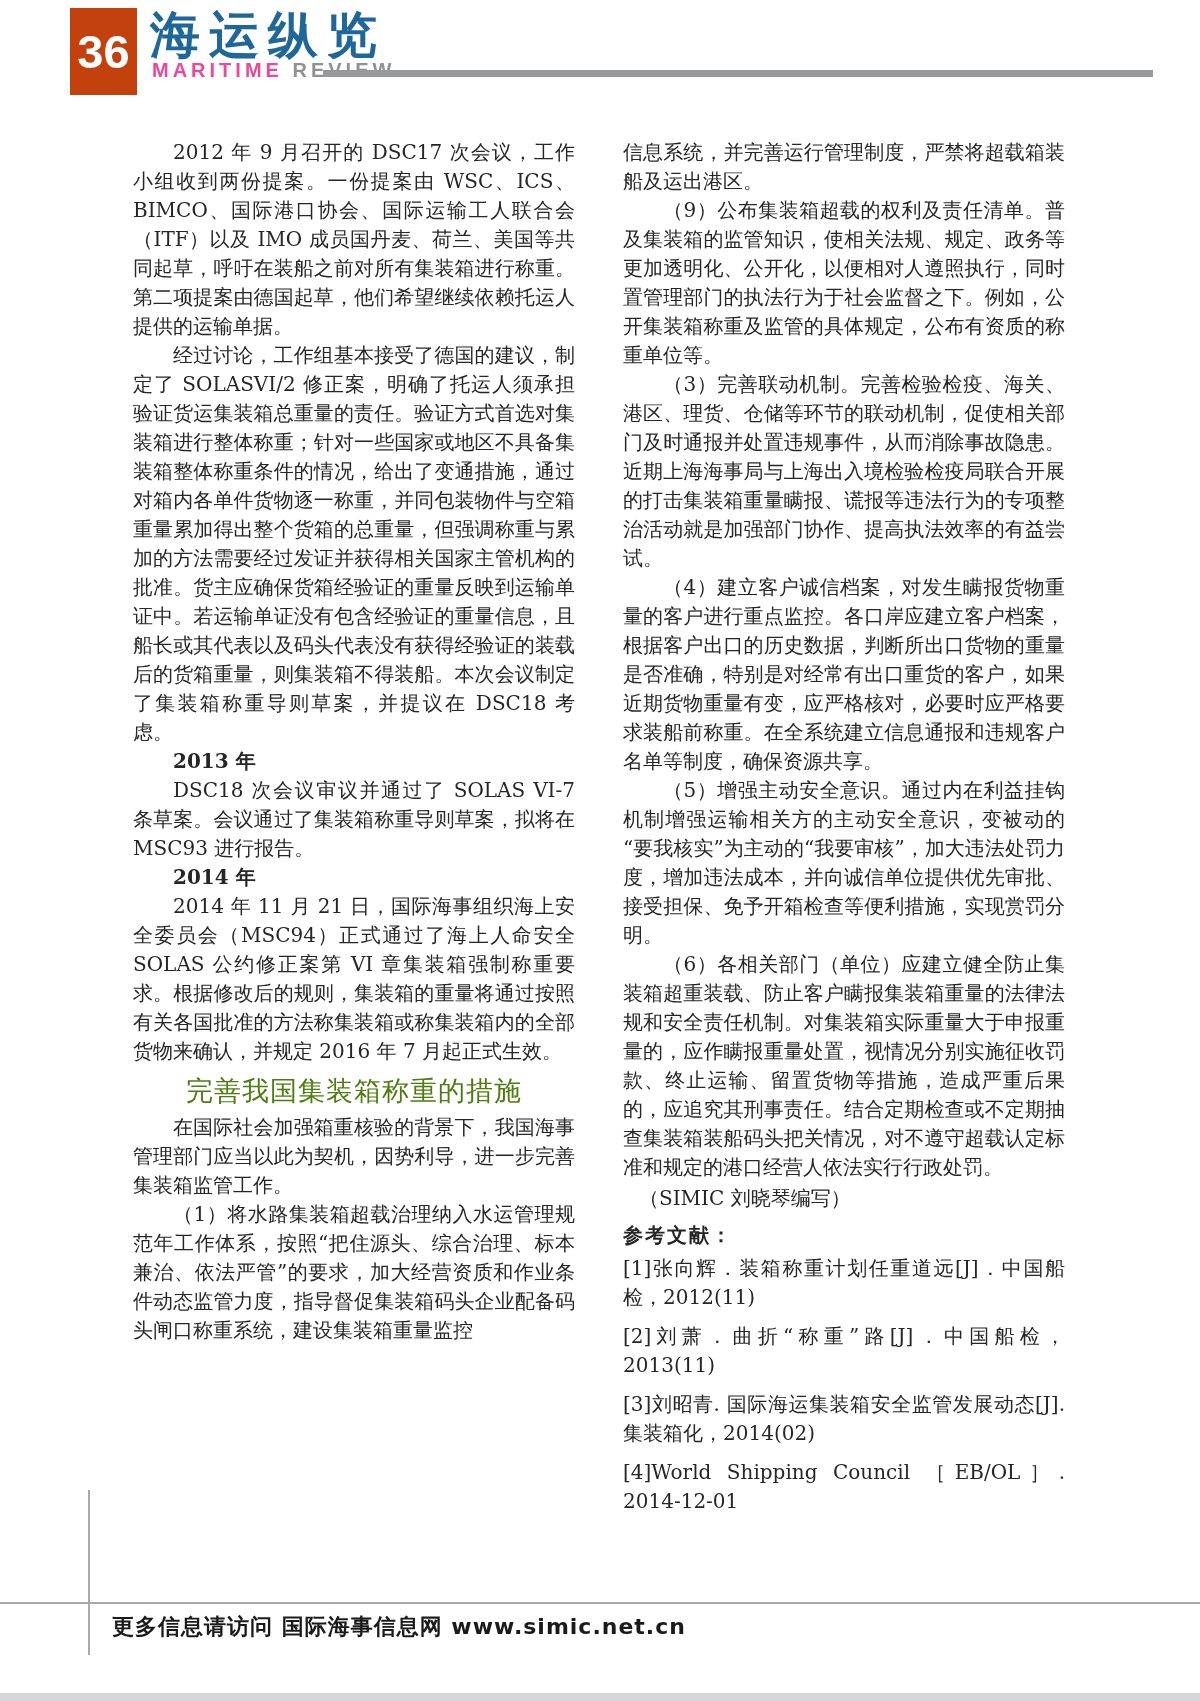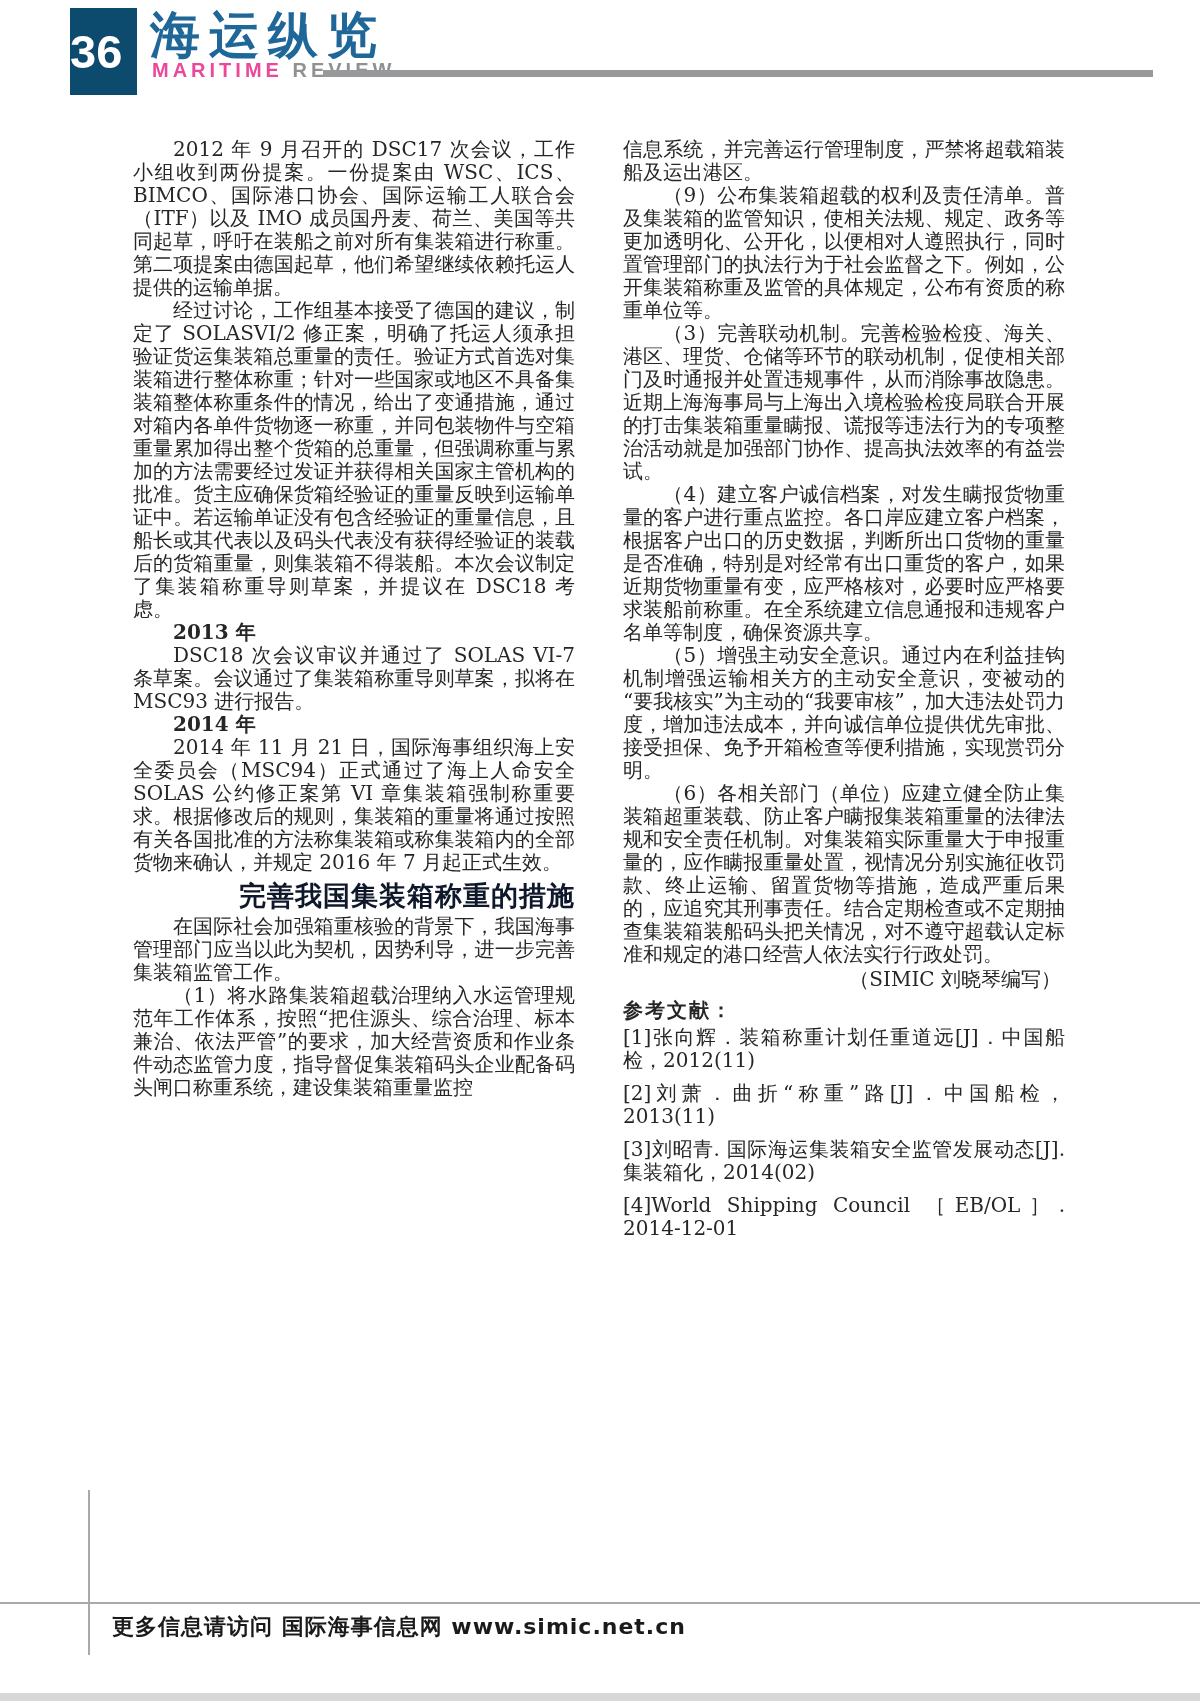--- a/index.html
+++ b/index.html
@@ -5,24 +5,24 @@
   html,body { margin:0; padding:0; background:#ffffff; }
   .page {
     position:relative; width:1200px; height:1701px; background:#ffffff;
     overflow:hidden;
     font-family:"DejaVu Serif","Liberation Serif",serif;
   }
 
   
   .page-num-box {
     position:absolute; left:70px; top:8px; width:67px; height:87px;
-    background:#0c4a6e; color:#ffffff;
+    background:#c2410c; color:#ffffff;
     font-family:"Liberation Sans","DejaVu Sans",sans-serif;
     font-size:47px; font-weight:bold;
-    display:flex; align-items:center; 
+    display:flex; align-items:center; justify-content:center;
   }
   .brand-cn {
     position:absolute; left:150px; top:2px;
     color:#1E6798; font-size:50px; font-weight:bold; 
     letter-spacing:9px; font-family:"DejaVu Serif",serif;
     white-space:nowrap;
   }
   .brand-en {
     position:absolute; left:152px; top:59px;
     font-family:"Liberation Sans","DejaVu Sans",sans-serif;
@@ -35,33 +35,33 @@
     background:#97999B;
   }
 
   
   .columns {
     position:absolute; left:133px; top:138px; width:932px; height:1430px;
     display:flex; column-gap:48px; overflow:hidden;
   }
   .col {
     width:442px; flex:0 0 442px;
-    font-size:20px; line-height:23px; color:#262626;
+    font-size:20px; line-height:29px; color:#262626;
     text-align:justify;
   }
   .para { margin:0; }
   .indent { text-indent:2em; }
   .subhead { margin:0; font-weight:bold; text-indent:2em; }
   .section-heading {
-    margin:10px 0 8px; text-align:right;
-    color:#0f172a; font-size:27px; font-weight:bold;
+    margin:10px 0 8px; text-align:center;
+    color:#4d7c0f; font-size:27px; font-weight:normal;
     font-family:"DejaVu Sans","Liberation Sans",sans-serif;
     letter-spacing:1px;
   }
-  .byline { margin:2px 4px; text-align:right; }
+  .byline { margin:2px 16px; }
   .ref-head { margin:8px 0 4px; font-weight:bold; letter-spacing:2px; }
   .ref { margin:2px 0 10px; }
 
   
   .footer-rule {
     position:absolute; left:0; top:1602px; width:1200px; height:2px;
     background:#A9A9A9;
   }
   .footer-vline {
     position:absolute; left:88px; top:1490px; width:2px; height:165px;

